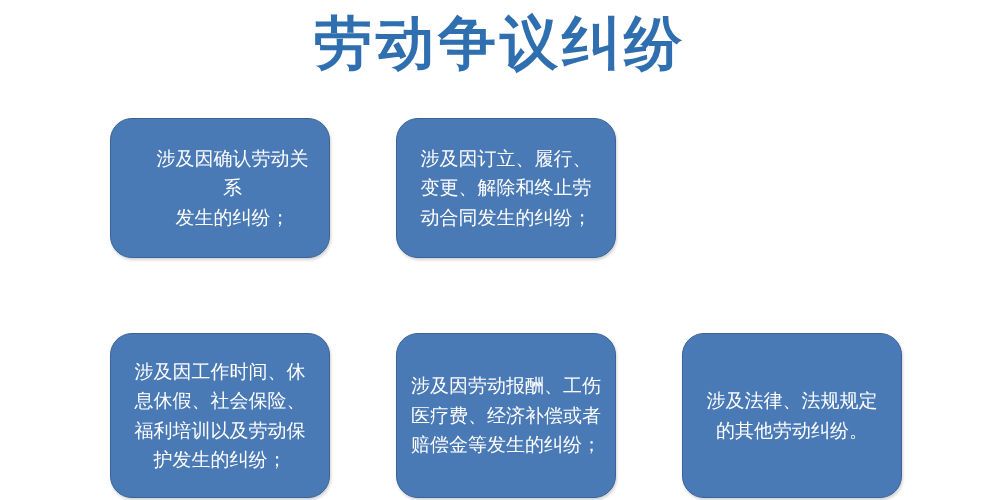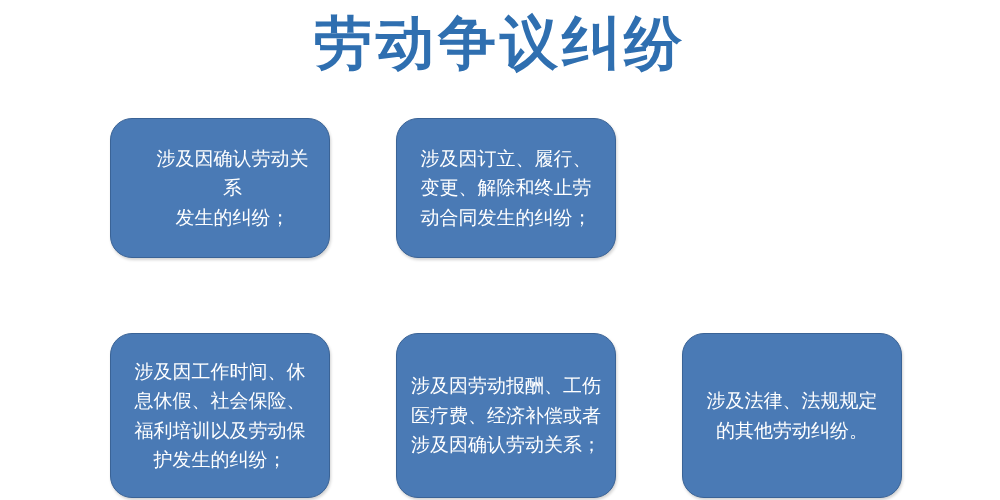--- a/index.html
+++ b/index.html
@@ -94,21 +94,21 @@
     <div class="card r2 c1">
       <span class="text">涉及因工作时间、休
 息休假、社会保险、
 福利培训以及劳动保
 护发生的纠纷；</span>
     </div>
 
     <div class="card r2 c2">
       <span class="text">涉及因劳动报酬、工伤
 医疗费、经济补偿或者
-涉及因确认劳动关系；</span>
+赔偿金等发生的纠纷；</span>
     </div>
 
     <div class="card r2 c3">
       <span class="text">涉及法律、法规规定
 的其他劳动纠纷。</span>
     </div>
 
   </div>
 </div>
 

